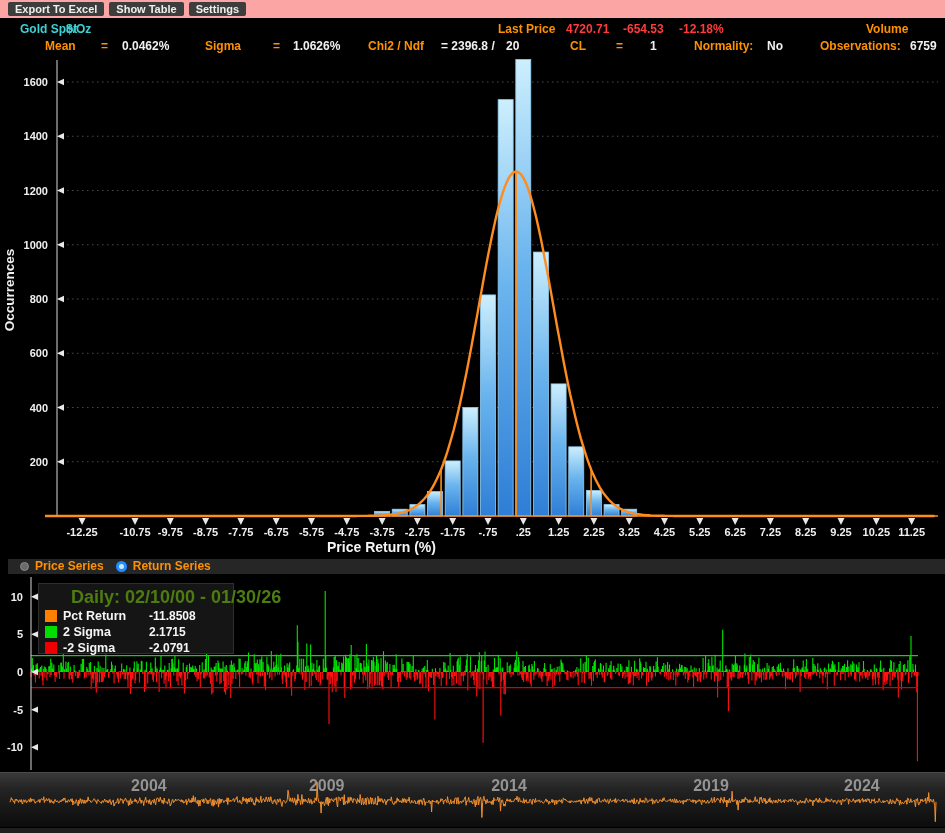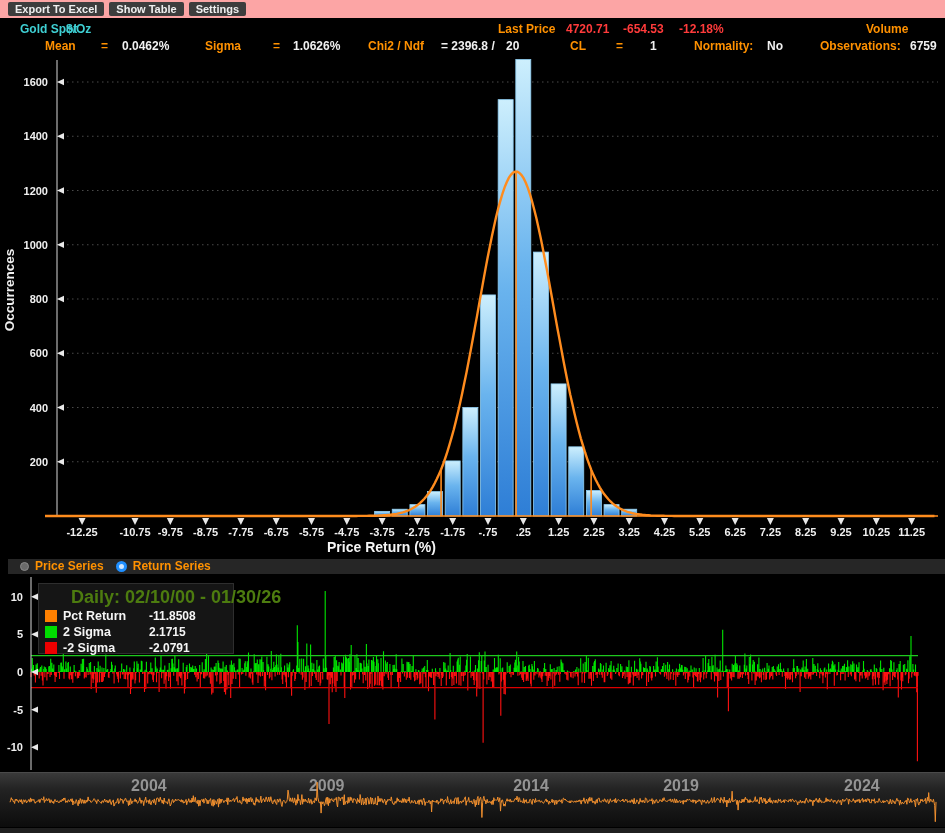--- a/index.html
+++ b/index.html
@@ -70,22 +70,22 @@
       <span class="hspan c-white" style="left: 650px;">1</span>
       <span class="hspan c-amber" style="left: 694px;">Normality:</span>
       <span class="hspan c-white" style="left: 767px;">No</span>
       <span class="hspan c-amber" style="left: 820px;">Observations:</span>
       <span class="hspan c-white" style="left: 910px;">6759</span>
     </div>
 
   <div class="nav-strip" id="navStrip">
       <div class="nav-year" style="left: 148.9px;">2004</div>
       <div class="nav-year" style="left: 326.692px;">2009</div>
-      <div class="nav-year" style="left: 531px;">2014</div>
-      <div class="nav-year" style="left: 681px; text-align: right;">2019</div>
+      <div class="nav-year" style="left: 509px;">2014</div>
+      <div class="nav-year" style="left: 711px; text-align: right;">2019</div>
       <div class="nav-year" style="left: 861.92px;">2024</div>
     </div>
 
   <svg id="chartSvg" width="945" height="833" viewBox="0 0 945 833">
       <g>
         <line x1="57" y1="461.75" x2="938" y2="461.75" stroke="#4a4a4a" stroke-width="1" stroke-dasharray="1.5 3.5"></line>
         <path d="M 57 461.75 l 7 -3.2 l 0 6.4 Z" fill="#e8e8e8"></path>
         <text x="48" y="465.75" font-family="&quot;Liberation Sans&quot;,sans-serif" font-weight="bold" fill="#f0f0f0" font-size="11px" text-anchor="end">200</text>
         <line x1="57" y1="407.5" x2="938" y2="407.5" stroke="#4a4a4a" stroke-width="1" stroke-dasharray="1.5 3.5"></line>
         <path d="M 57 407.5 l 7 -3.2 l 0 6.4 Z" fill="#e8e8e8"></path>

